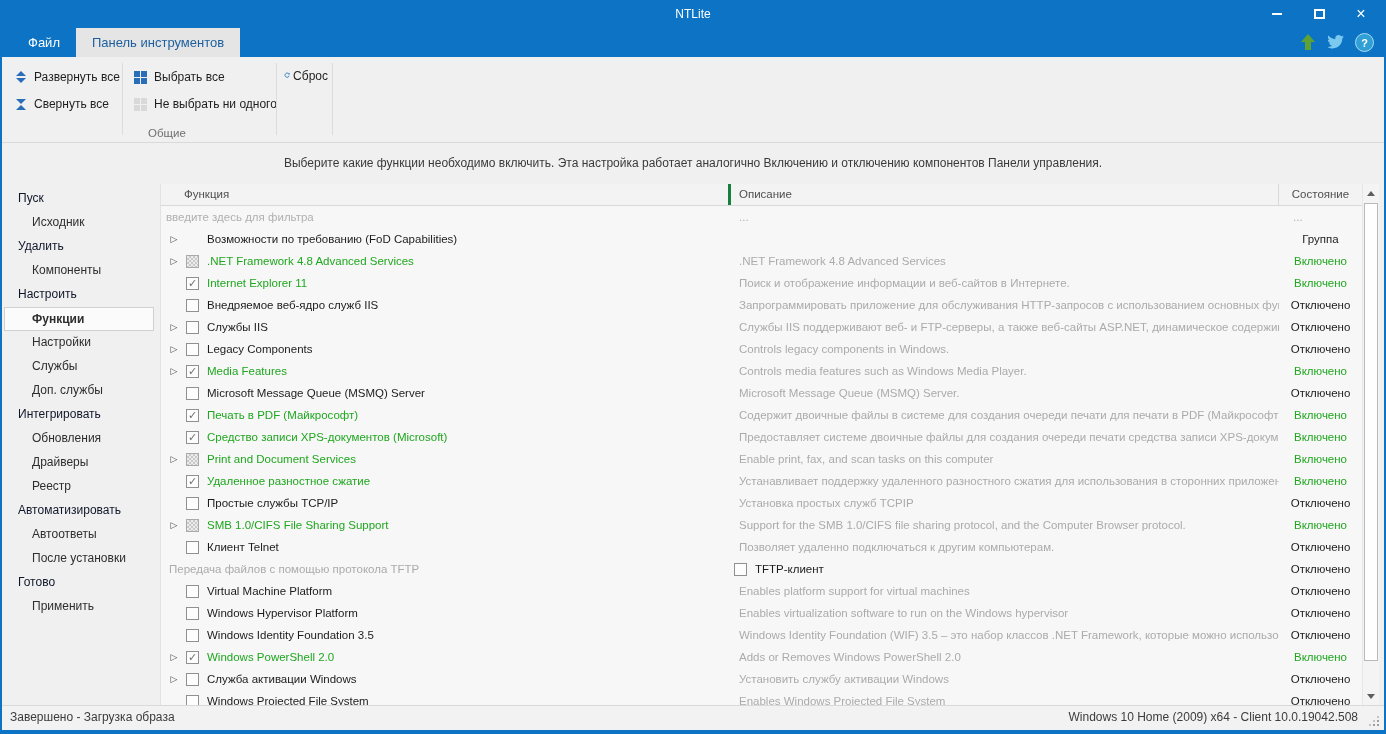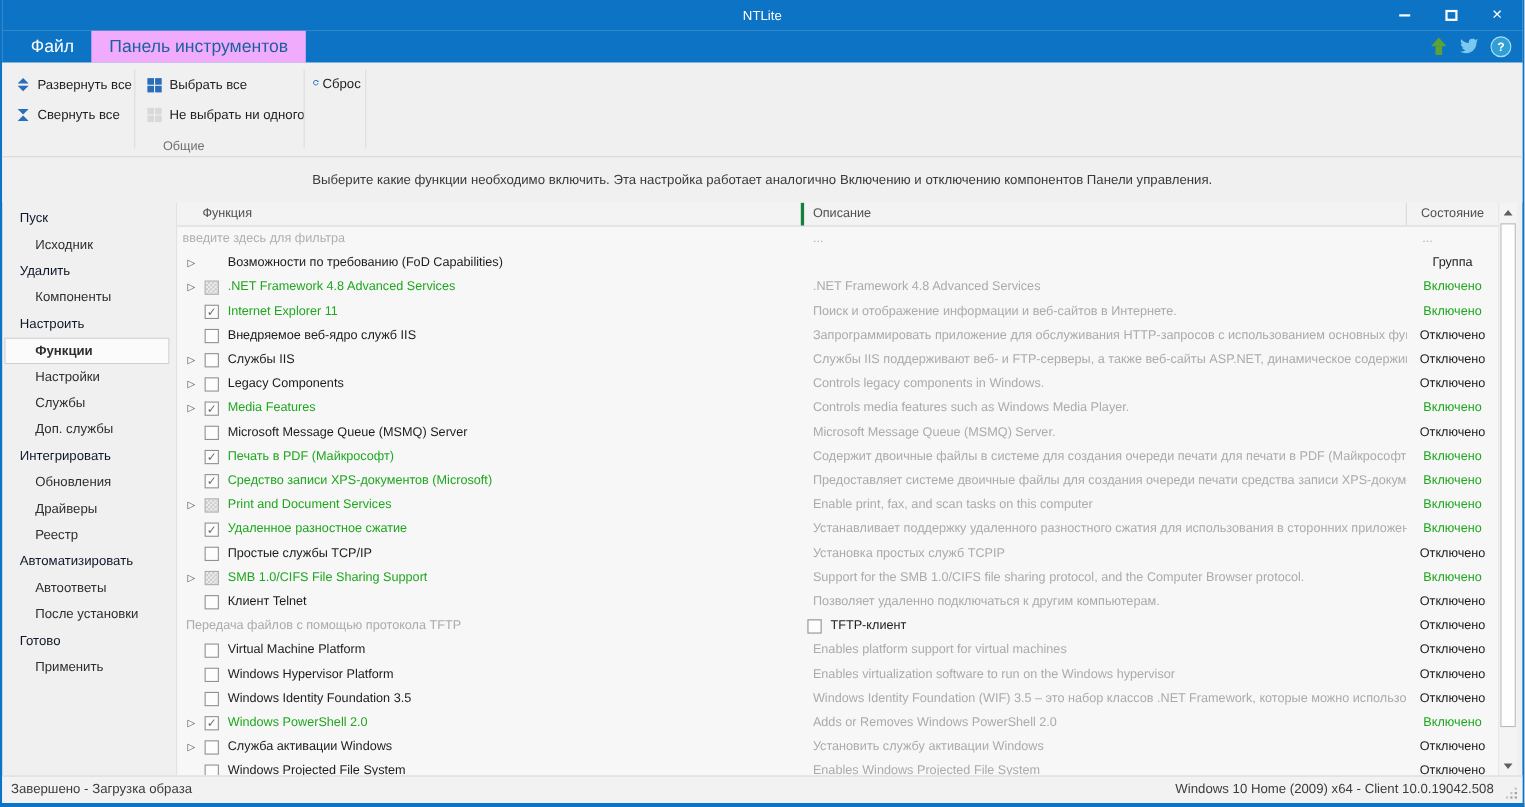--- a/index.html
+++ b/index.html
@@ -17,22 +17,22 @@
   .title { position:absolute; left:0; right:0; text-align:center; color:#fff;
     font-size:12px; line-height:28px; }
   .wincontrols { position:absolute; right:2px; top:0; height:28px; display:flex; }
   .wc { width:42px; height:28px; display:flex; align-items:center; justify-content:center; }
   .glyph-min { width:10px; height:2px; background:#fff; }
   .glyph-max { width:11px; height:10px; border:2px solid #fff; }
   .glyph-x { color:#fff; font-size:16px; line-height:1; }
 
   
   .tabrow { height:29px; background:var(--accent); display:flex; padding-left:10px; position:relative; }
-  .tab { padding:0 16px; line-height:29px; font-size:16px; color:#fff; white-space:nowrap; }
-  .tab.selected { background:#f0abfc; color:var(--tabtext); }
+  .tab { padding:0 16px; line-height:29px; font-size:13px; color:#fff; white-space:nowrap; }
+  .tab.selected { background:#e5e5e5; color:var(--tabtext); }
   .tabicons { margin-left:auto; display:flex; align-items:center; gap:11px; padding-right:10px; }
   .icon-update { width:14px; height:17px; position:relative; }
   .icon-update .head { position:absolute; top:0; left:0; width:0; height:0;
     border-left:7px solid transparent; border-right:7px solid transparent;
     border-bottom:8px solid #5ea233; }
   .icon-update .stem { position:absolute; top:8px; left:4px; width:6px; height:8px; background:#5ea233; }
   .icon-help { width:19px; height:19px; border-radius:50%; background:#2f9fd6;
     border:1.5px solid #a8dcf2; color:#fff; font-size:11px; font-weight:bold;
     display:flex; align-items:center; justify-content:center; }
 

